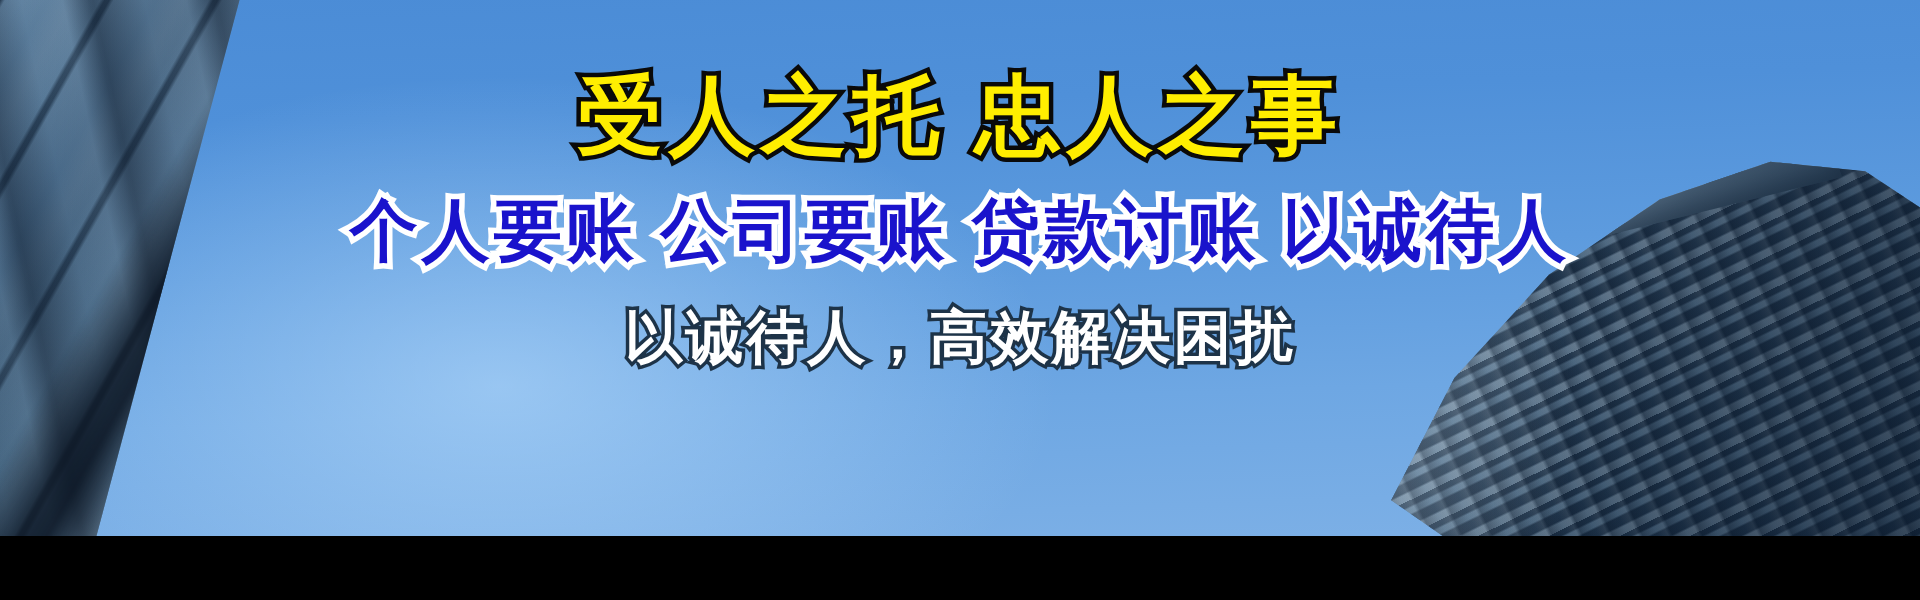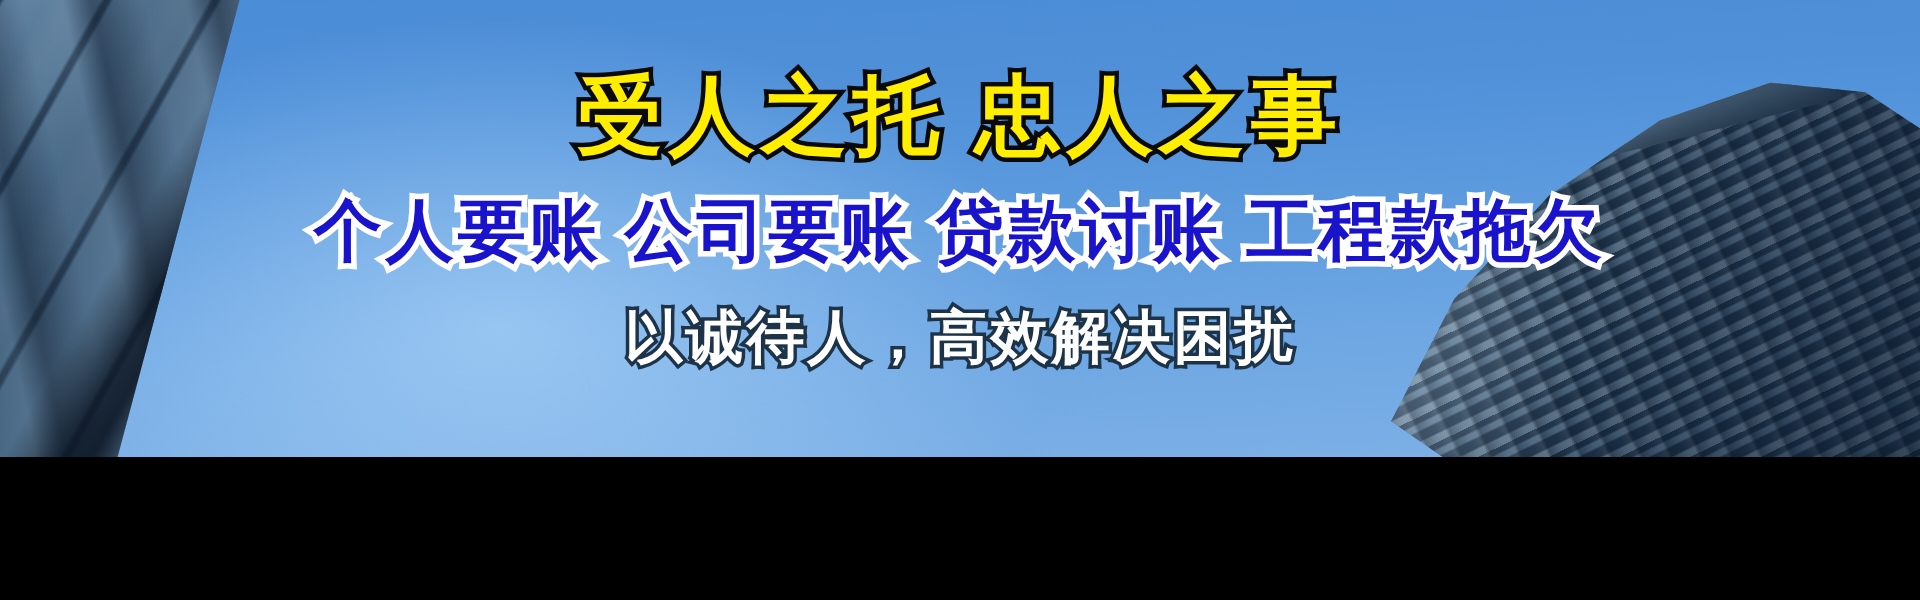--- a/index.html
+++ b/index.html
@@ -3,21 +3,21 @@
 <meta charset="utf-8">
 <style>
   html, body {
     margin: 0;
     padding: 0;
     background: #000;
   }
   #banner {
     position: relative;
     width: 1920px;
-    height: 457px;
+    height: 536px;
     overflow: hidden;
     font-family: "Liberation Sans", "DejaVu Sans", sans-serif;
   }
 
   
   .sky {
     position: absolute;
     inset: 0;
     background:
       radial-gradient(ellipse 900px 500px at 26% 72%, rgba(190,225,255,0.55) 0%, rgba(190,225,255,0.0) 62%),
@@ -226,17 +226,17 @@
 
   <div class="right-building">
     <div class="floors"></div>
     <div class="mullions"></div>
     <div class="topcap"></div>
     <div class="curveshade"></div>
   </div>
 
   <div class="text-layer">
     <div class="headline">受人之托 忠人之事</div>
-    <div class="subline">个人要账 公司要账 贷款讨账 工程款拖欠</div>
+    <div class="subline">个人要账 公司要账 贷款讨账 以诚待人</div>
     <div class="tagline">以诚待人，高效解决困扰</div>
   </div>
 
 </div>
 
 </body></html>

